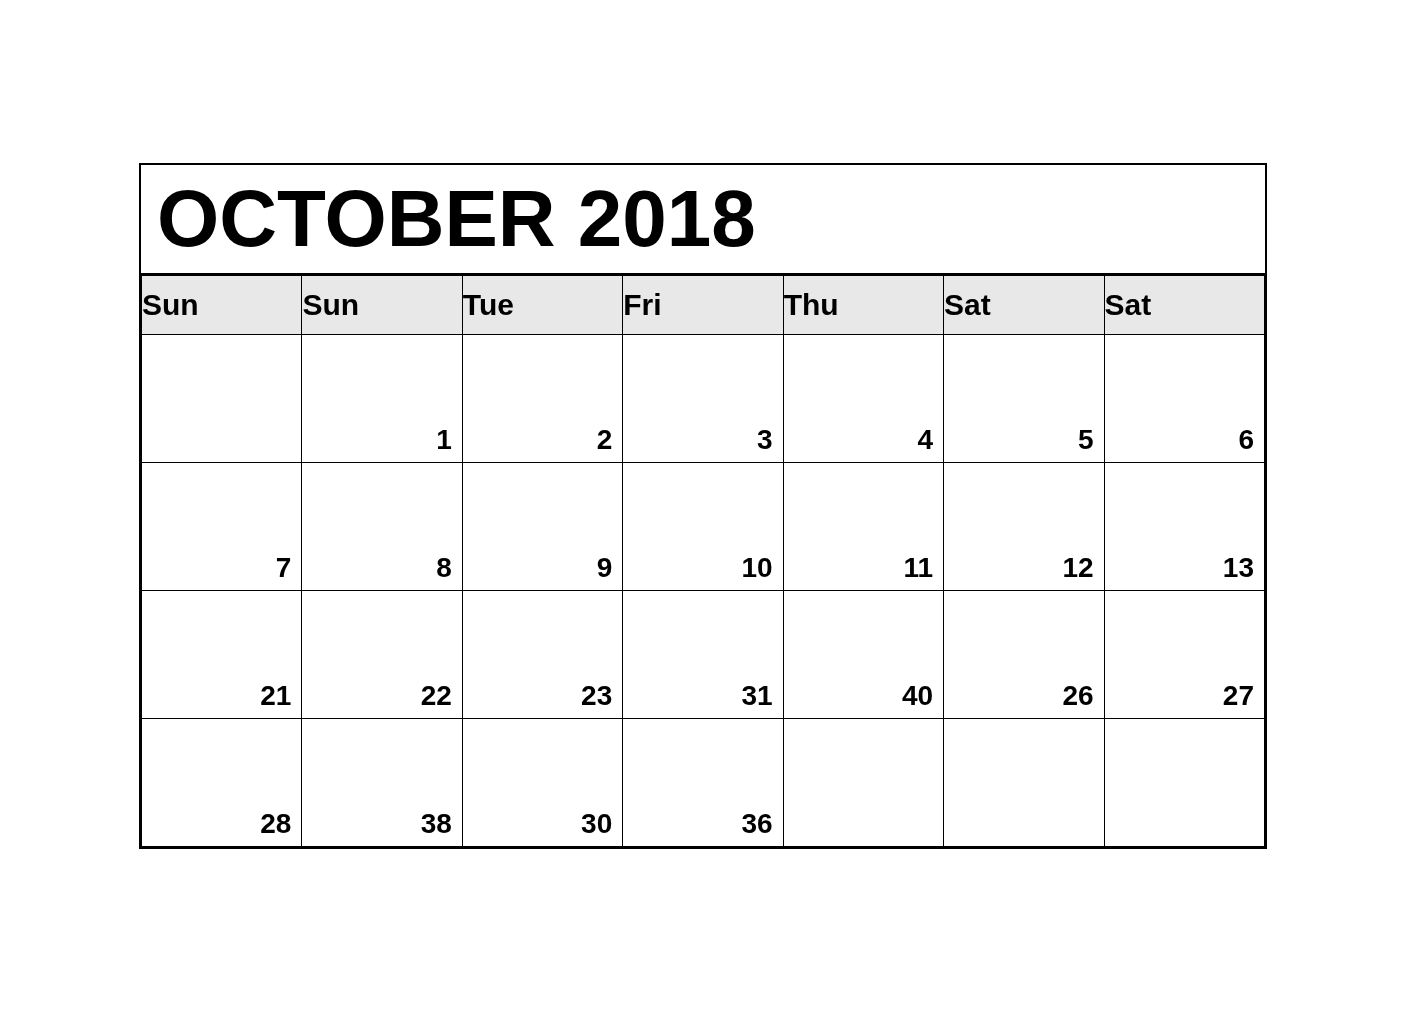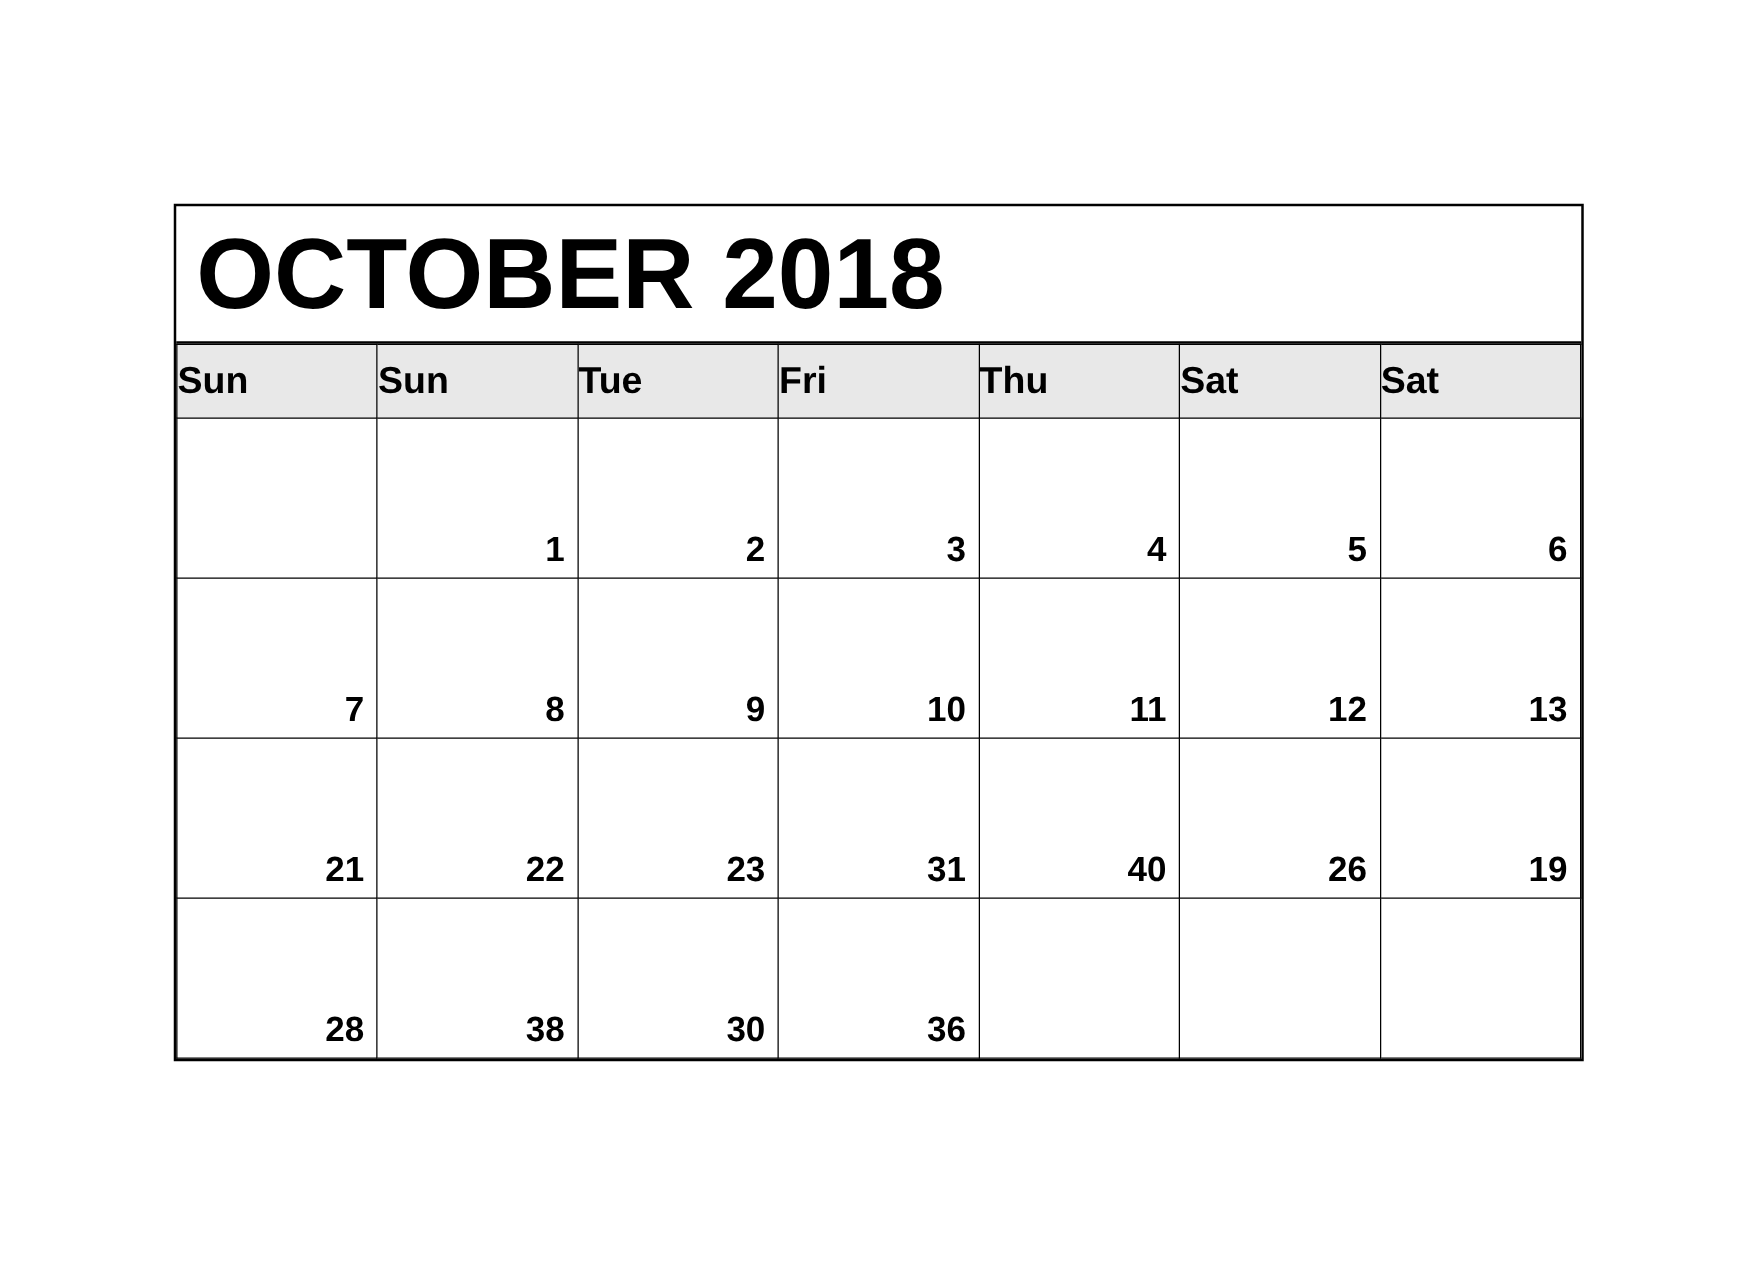--- a/index.html
+++ b/index.html
@@ -98,21 +98,21 @@
           <td>12</td>
           <td>13</td>
         </tr>
         <tr>
           <td>21</td>
           <td>22</td>
           <td>23</td>
           <td>31</td>
           <td>40</td>
           <td>26</td>
-          <td>19</td>
+          <td>27</td>
         </tr>
         <tr>
           <td>28</td>
           <td>38</td>
           <td>30</td>
           <td>36</td>
           <td class="empty"></td>
           <td class="empty"></td>
           <td class="empty"></td>
         </tr>

